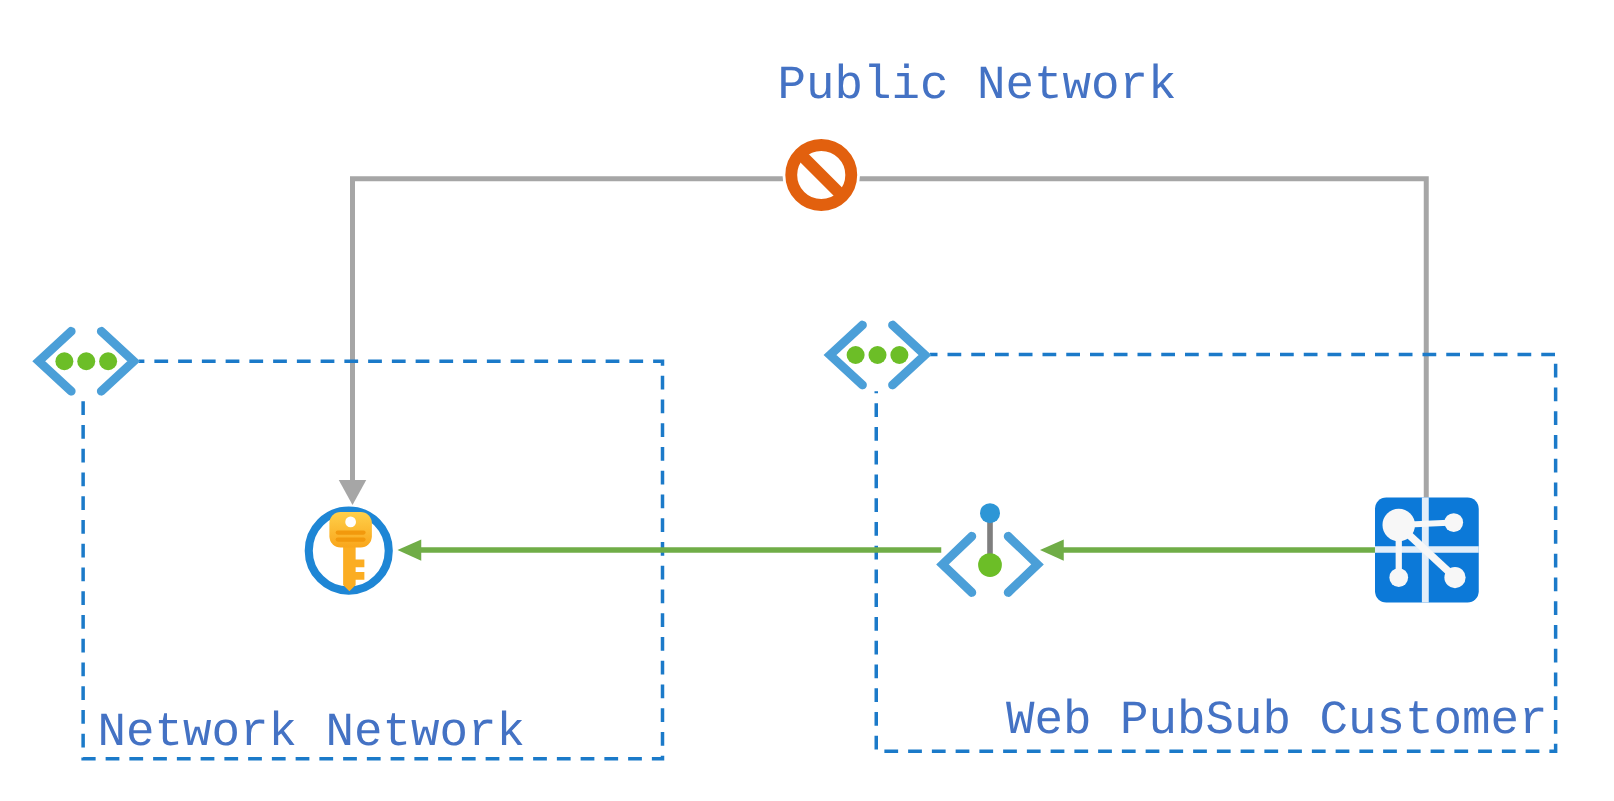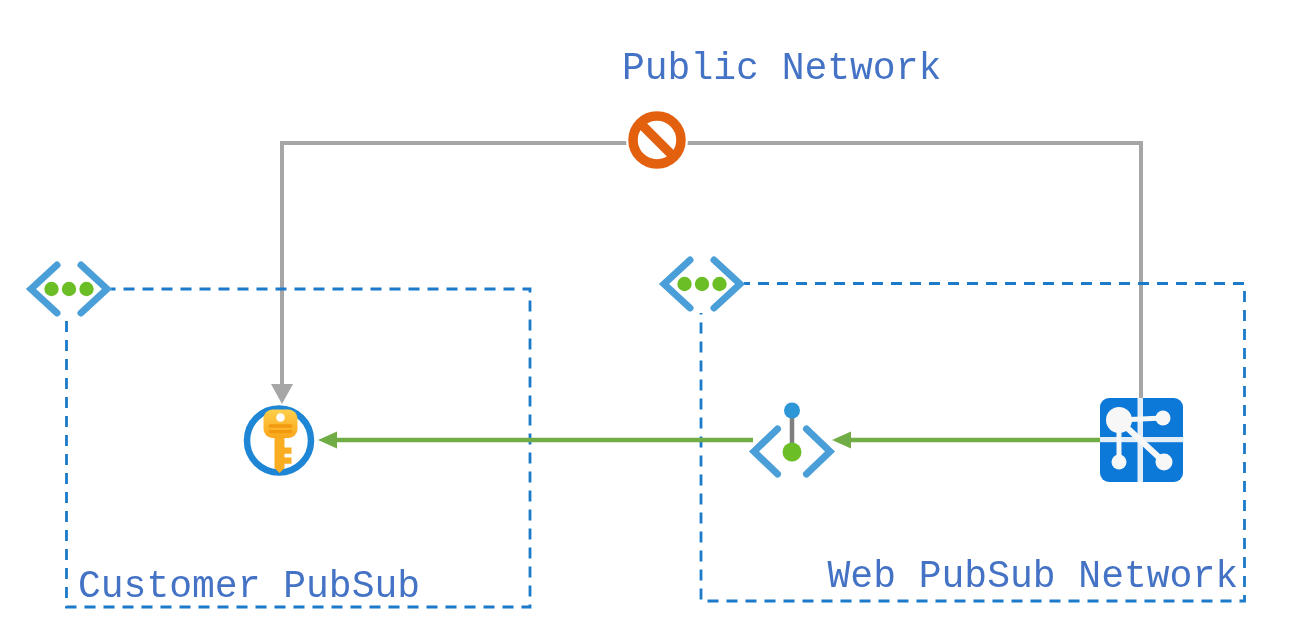--- a/index.html
+++ b/index.html
@@ -112,17 +112,17 @@
       <line x1="1123" y1="424" x2="1164" y2="462" stroke="#F7F7F7" stroke-width="6"></line>
       <circle cx="1119" cy="420" r="13" fill="#F7F7F7"></circle>
       <circle cx="1163" cy="418" r="7.5" fill="#F7F7F7"></circle>
       <circle cx="1119" cy="462" r="7.5" fill="#F7F7F7"></circle>
       <circle cx="1164" cy="462" r="8.5" fill="#F7F7F7"></circle>
     </g>
   </svg>
 
   <div class="net-label label-public">Public Network</div>
 
-  <div class="net-label label-customer">Customer PubSub</div>
+  <div class="net-label label-customer">Network Network</div>
 
-  <div class="net-label label-pubsub">Web PubSub Network</div>
+  <div class="net-label label-pubsub">Web PubSub Customer</div>
 
 </div>
 
 </body></html>

